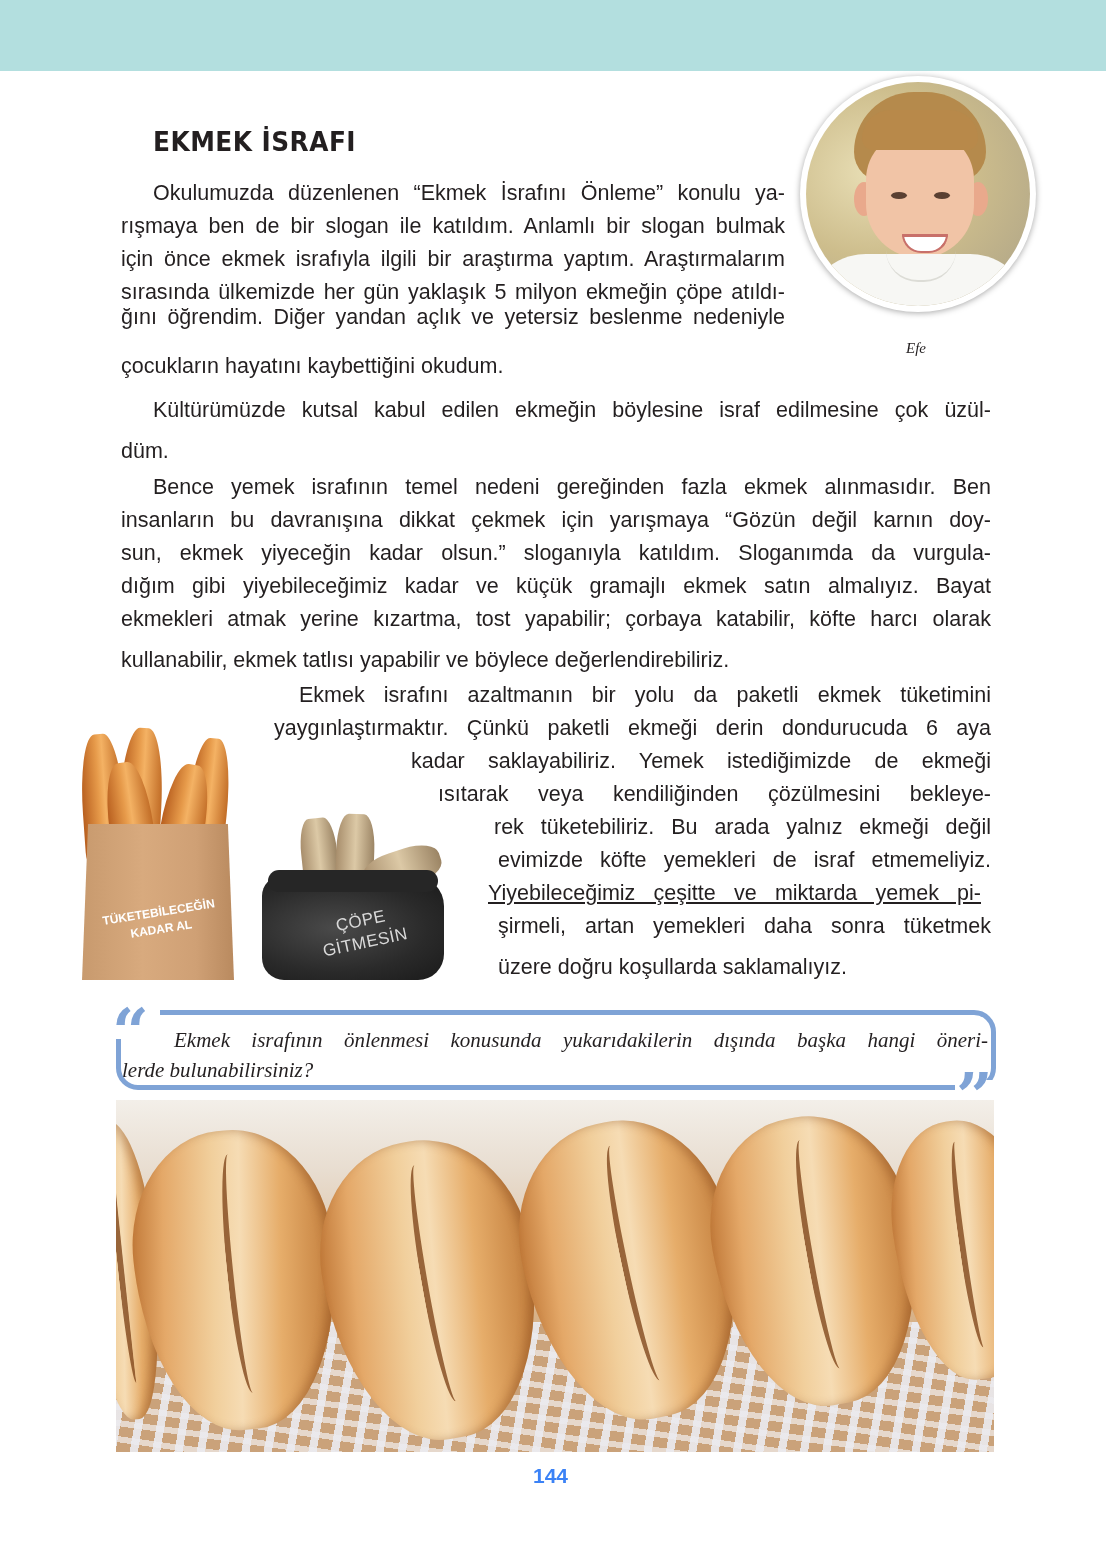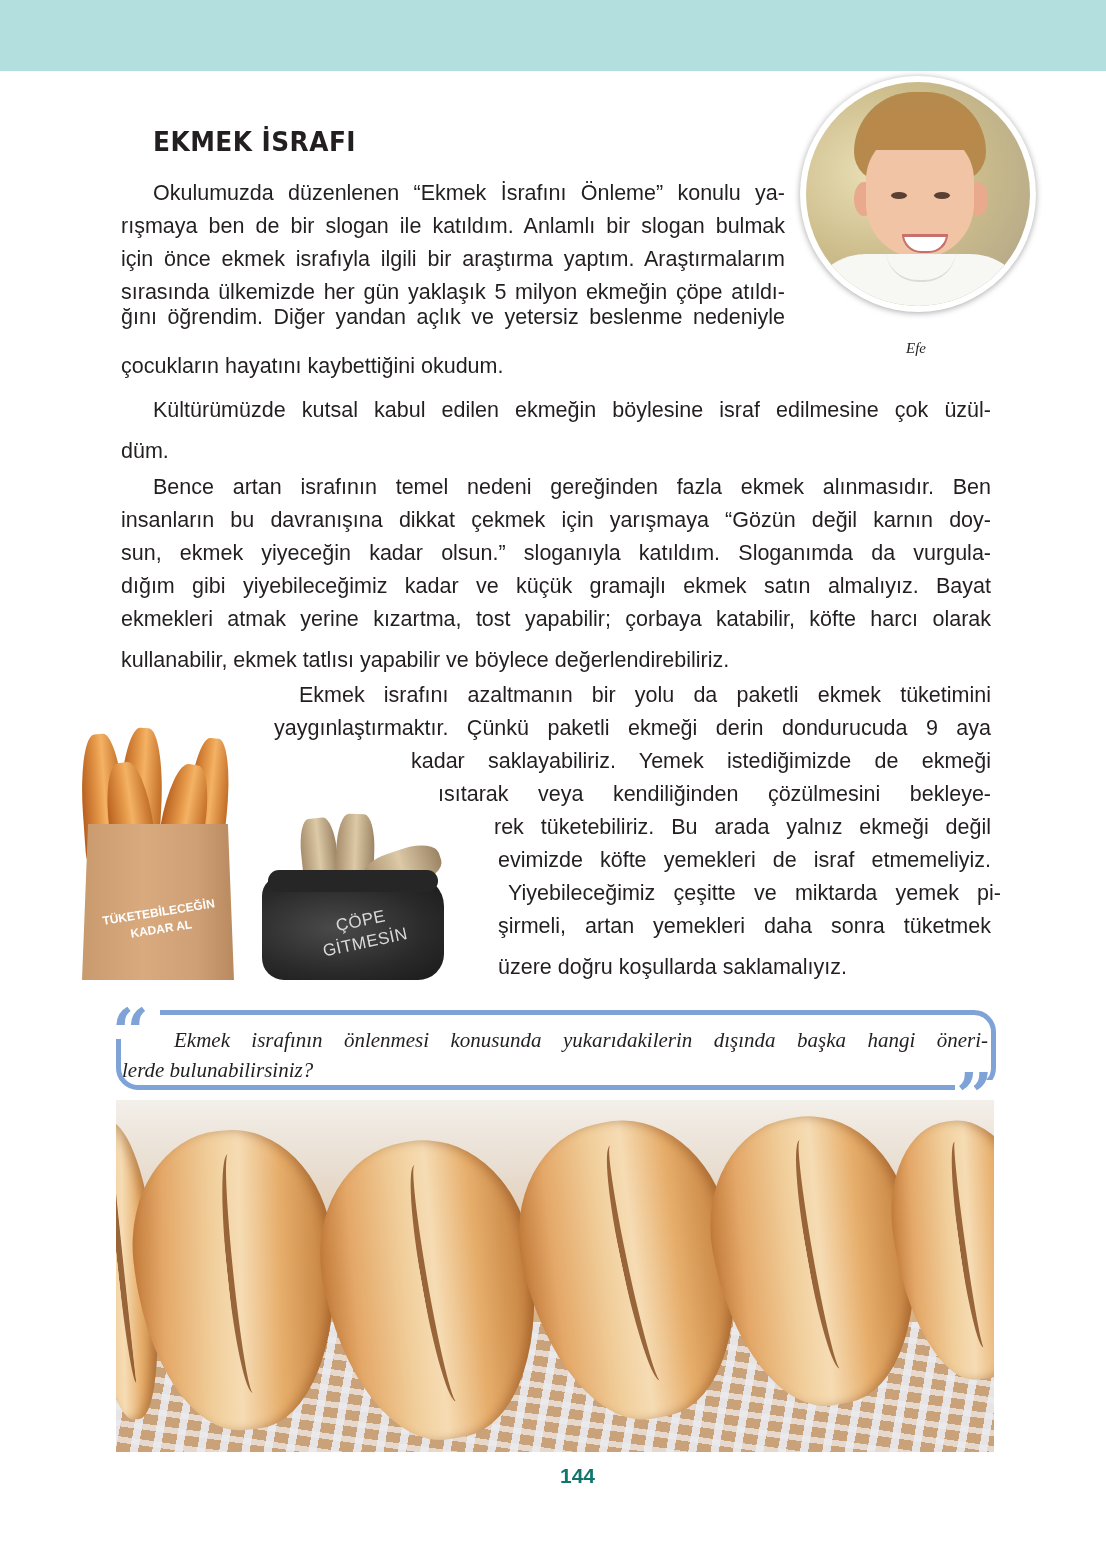--- a/index.html
+++ b/index.html
@@ -95,21 +95,21 @@
   .big-loaf {
     position: absolute; border-radius: 48% 48% 46% 46% / 40% 40% 60% 60%;
     background: linear-gradient(95deg, #b86d2c 0%, #e4a868 18%, #f1cf9c 40%, #f6dcb4 52%, #e6ad6a 70%, #b8702f 100%);
     box-shadow: inset -6px 0 10px rgba(120,60,20,0.35);
   }
   .big-loaf::after {
     content: ""; position: absolute; left: 46%; top: 8%; width: 10%; height: 80%;
     border-radius: 50%; border-left: 6px solid #7a3f14; opacity: 0.75;
   }
 
-  .page-number { position: absolute; left: 533px; top: 1464px; font-weight: bold; font-size: 21px; color: #0f766e; font-family: "Liberation Sans", sans-serif; margin-left: 27px; }
+  .page-number { position: absolute; left: 533px; top: 1464px; font-weight: bold; font-size: 21px; color: #3b82f6; font-family: "Liberation Sans", sans-serif; }
 </style>
 </head>
 <body>
 
 <div class="top-band"></div>
 
 <div class="title">EKMEK İSRAFI</div>
 
 <div>
   <div class="line" style="left:153px; top:180px; width:632px;">Okulumuzda düzenlenen “Ekmek İsrafını Önleme” konulu ya-</div>
@@ -135,36 +135,36 @@
   </div>
 </div>
 <div class="caption">Efe</div>
 
 <div>
   <div class="line" style="left:153px; top:397px; width:838px;">Kültürümüzde kutsal kabul edilen ekmeğin böylesine israf edilmesine çok üzül-</div>
   <div class="line last" style="left:121px; top:430px; width:870px;">düm.</div>
 </div>
 
 <div>
-  <div class="line" style="left:153px; top:474px; width:838px;">Bence artan israfının temel nedeni gereğinden fazla ekmek alınmasıdır. Ben</div>
+  <div class="line" style="left:153px; top:474px; width:838px;">Bence yemek israfının temel nedeni gereğinden fazla ekmek alınmasıdır. Ben</div>
   <div class="line" style="left:121px; top:507px; width:870px;">insanların bu davranışına dikkat çekmek için yarışmaya “Gözün değil karnın doy-</div>
   <div class="line" style="left:121px; top:540px; width:870px;">sun, ekmek yiyeceğin kadar olsun.” sloganıyla katıldım. Sloganımda da vurgula-</div>
   <div class="line" style="left:121px; top:573px; width:870px;">dığım gibi yiyebileceğimiz kadar ve küçük gramajlı ekmek satın almalıyız. Bayat</div>
   <div class="line" style="left:121px; top:606px; width:870px;">ekmekleri atmak yerine kızartma, tost yapabilir; çorbaya katabilir, köfte harcı olarak</div>
   <div class="line last" style="left:121px; top:639px; width:870px;">kullanabilir, ekmek tatlısı yapabilir ve böylece değerlendirebiliriz.</div>
 </div>
 
 <div>
   <div class="line" style="left:299px; top:682px; width:692px;">Ekmek israfını azaltmanın bir yolu da paketli ekmek tüketimini</div>
-  <div class="line" style="left:274px; top:715px; width:717px;">yaygınlaştırmaktır. Çünkü paketli ekmeği derin dondurucuda 9 aya</div>
+  <div class="line" style="left:274px; top:715px; width:717px;">yaygınlaştırmaktır. Çünkü paketli ekmeği derin dondurucuda 6 aya</div>
   <div class="line" style="left:411px; top:748px; width:580px;">kadar saklayabiliriz. Yemek istediğimizde de ekmeği</div>
   <div class="line" style="left:438px; top:781px; width:553px;">ısıtarak veya kendiliğinden çözülmesini bekleye-</div>
   <div class="line" style="left:494px; top:814px; width:497px;">rek tüketebiliriz. Bu arada yalnız ekmeği değil</div>
   <div class="line" style="left:498px; top:847px; width:493px;">evimizde köfte yemekleri de israf etmemeliyiz.</div>
-  <div class="line" style="left:508px; top:880px; width:493px;">Yiyebileceğimiz çeşitte ve miktarda yemek pi-</div>
+  <div class="line" style="left:488px; top:880px; width:493px;text-decoration:underline;">Yiyebileceğimiz çeşitte ve miktarda yemek pi-</div>
   <div class="line" style="left:498px; top:913px; width:493px;">şirmeli, artan yemekleri daha sonra tüketmek</div>
   <div class="line last" style="left:498px; top:946px; width:493px;">üzere doğru koşullarda saklamalıyız.</div>
 </div>
 
 <div class="bag-wrap">
   <div class="loaf" style="left:4px; top:6px; width:42px; height:130px; transform:rotate(-4deg);"></div>
   <div class="loaf" style="left:42px; top:0px; width:42px; height:130px; transform:rotate(3deg);"></div>
   <div class="loaf" style="left:110px; top:10px; width:40px; height:126px; transform:rotate(6deg);"></div>
   <div class="loaf" style="left:30px; top:34px; width:44px; height:110px; transform:rotate(-8deg);"></div>
   <div class="loaf" style="left:84px; top:36px; width:44px; height:110px; transform:rotate(10deg);"></div>

